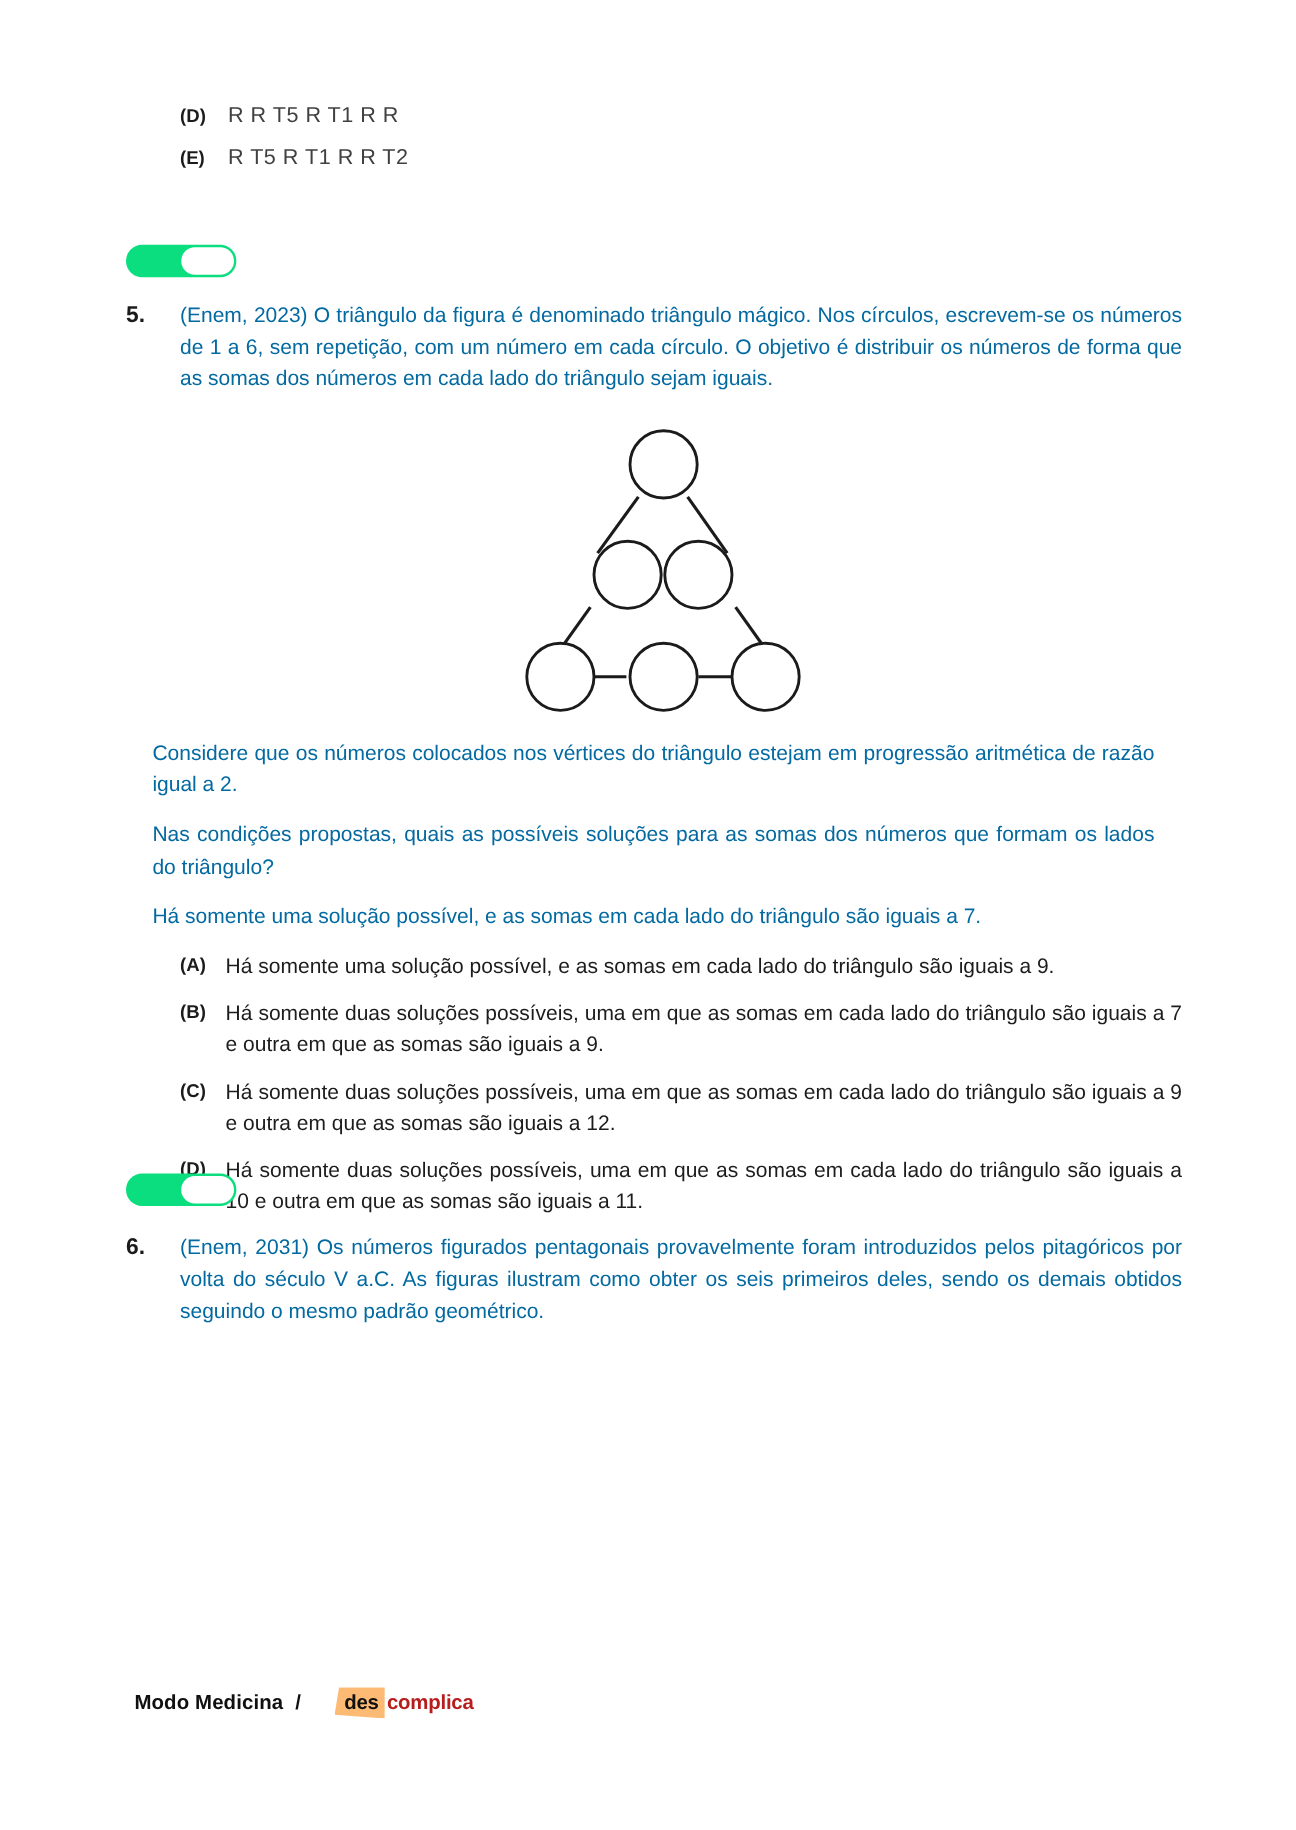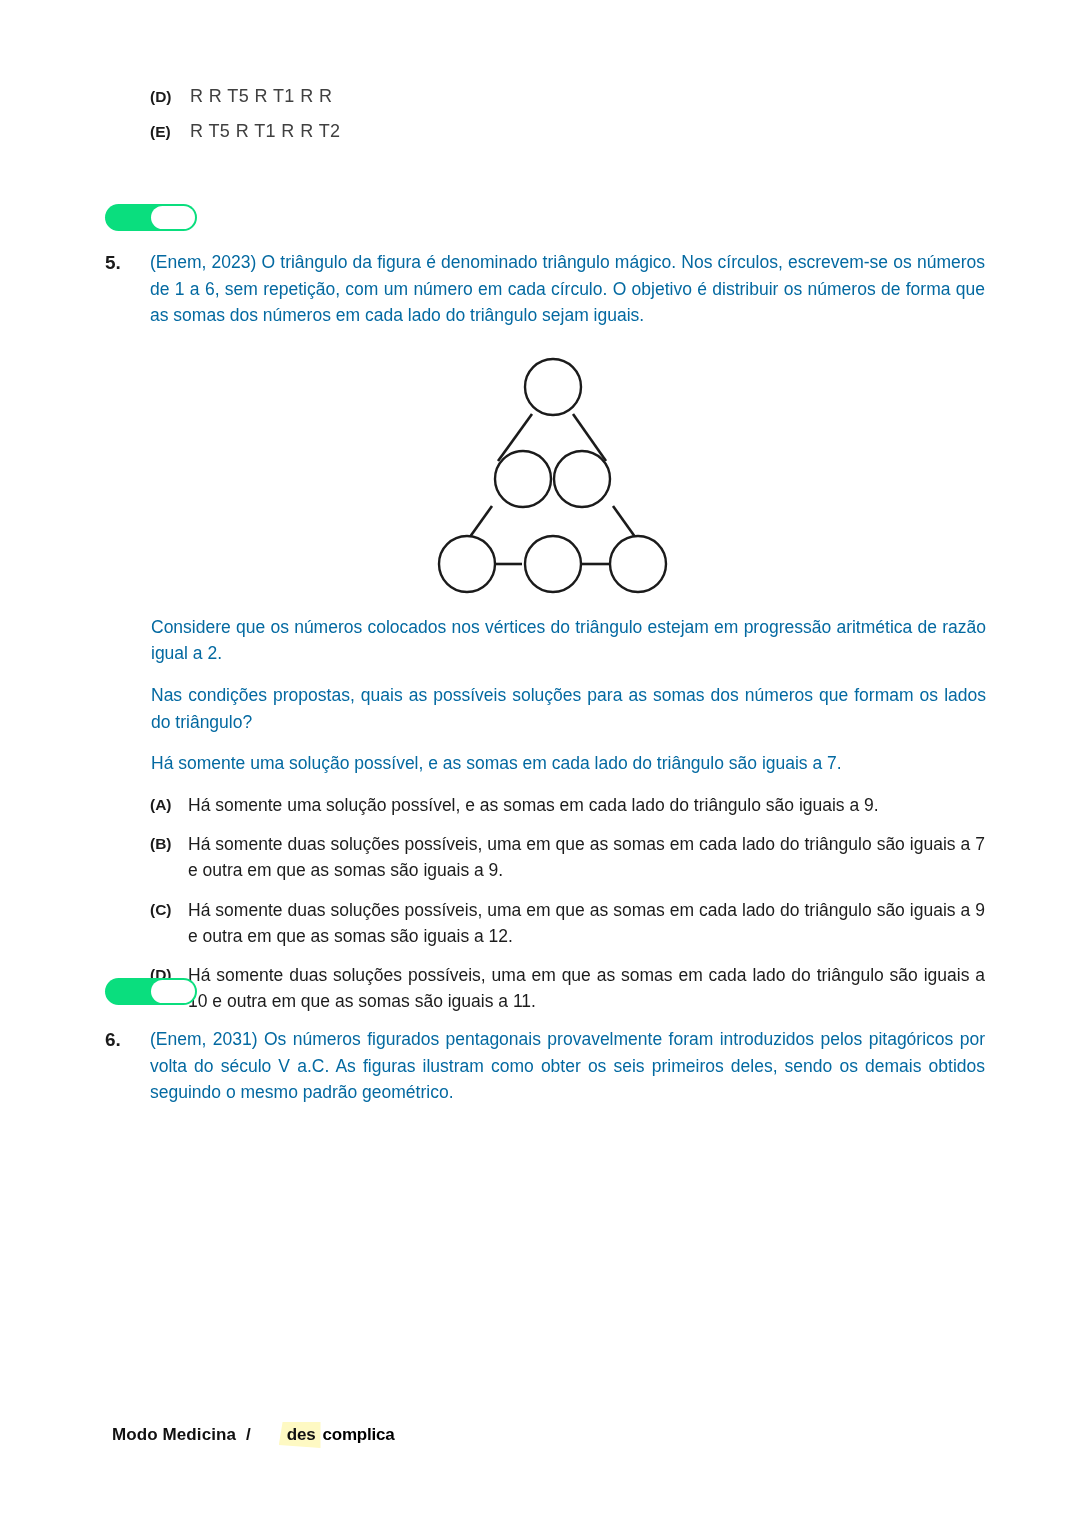--- a/index.html
+++ b/index.html
@@ -99,21 +99,21 @@
     font-size: 19px;
     font-weight: bold;
     color: #1b1b1b;
     line-height: 1.52;
   }
   .q-stem {
     flex: 1;
   }
 
   .q-body {
-    margin-left: 46px;
+    margin-left: 22px;
     width: 835px;
   }
   .q-body p {
     margin: 0 0 15px 0;
   }
 
   
   .figure {
     margin: 22px 0 18px 0;
     display: flex;
@@ -145,21 +145,21 @@
     line-height: 1.5;
     color: #1c1c1c;
     text-align: justify;
     text-justify: inter-word;
   }
 
   
   .footer {
     position: absolute;
     left: 112px;
-    bottom: 77px;
+    bottom: 93px;
     display: flex;
     align-items: center;
   }
   .footer-title {
     font-size: 17px;
     font-weight: bold;
     color: #101010;
     letter-spacing: 0.1px;
   }
   .footer-sep {
@@ -168,36 +168,36 @@
     color: #101010;
     margin: 0 8px 0 10px;
   }
   .logo {
     display: flex;
     align-items: center;
     margin-left: 20px;
   }
   .logo-mark {
     position: relative;
-    background: #fef9c3;
+    background: #fdba74;
     padding: 3px 5px 3px 8px;
     clip-path: polygon(9% 0, 100% 0, 100% 100%, 0 88%);
     display: flex;
     align-items: flex-start;
   }
   .logo-mark span {
     font-size: 17px;
     font-weight: bold;
     color: #101010;
     letter-spacing: -0.2px;
   }
   .logo-word {
     font-size: 17px;
     font-weight: bold;
-    color: #000000;
+    color: #b91c1c;
     letter-spacing: -0.2px;
     margin-left: 2px;
   }
 </style>
 </head>
 <body>
 
 <div class="page">
 
   <div class="carryover">

